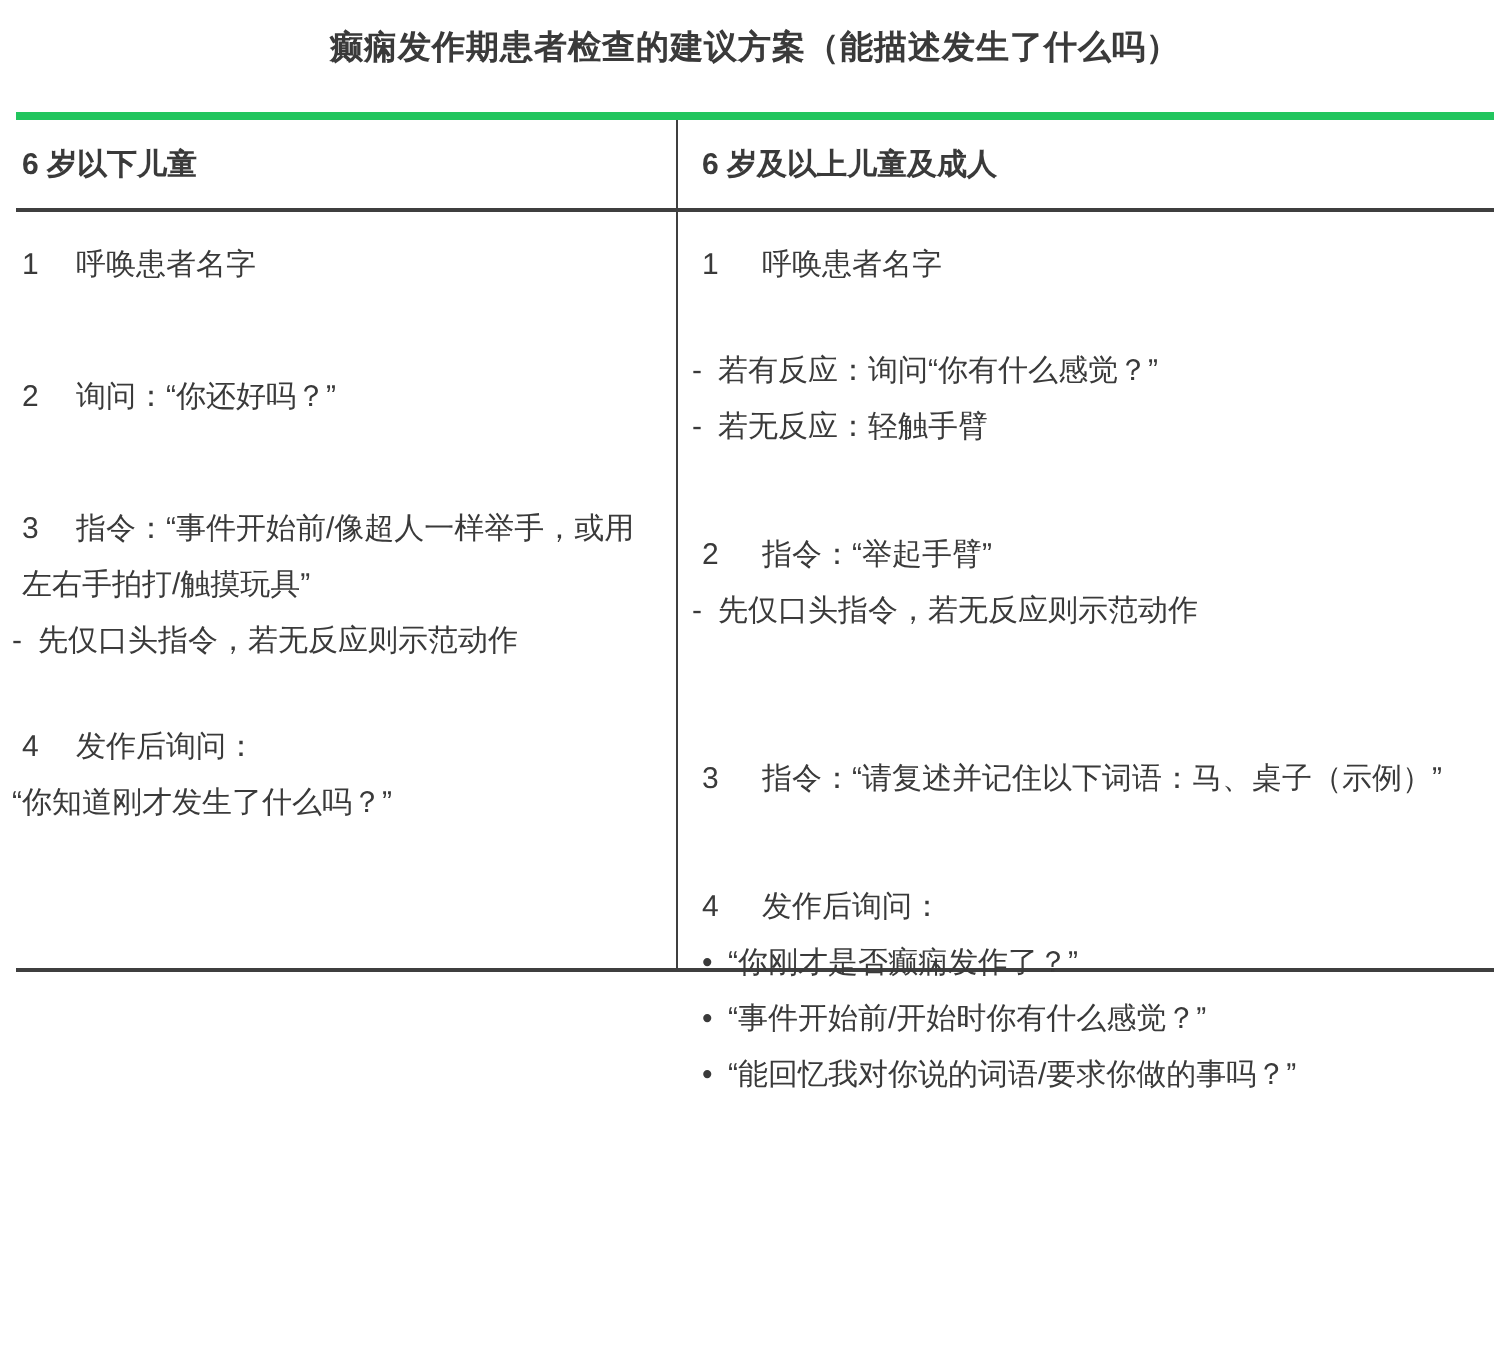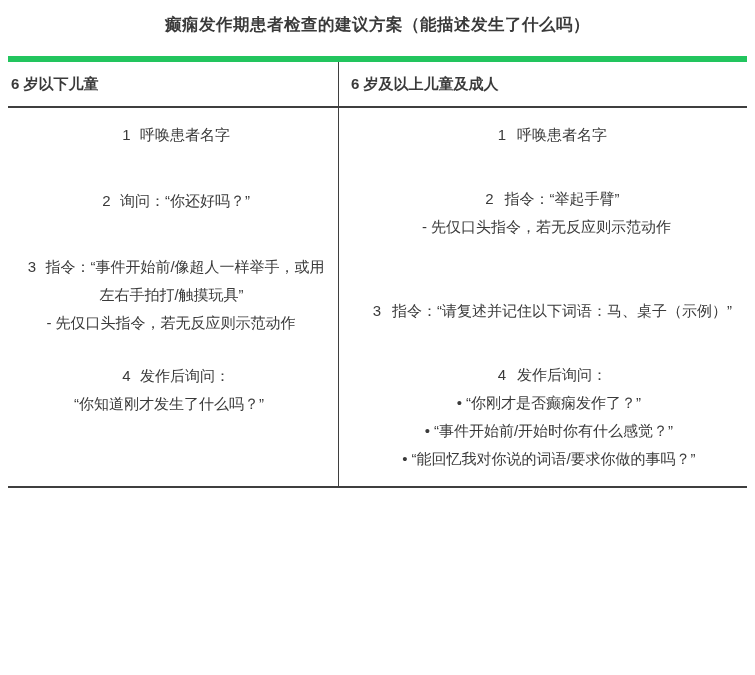--- a/index.html
+++ b/index.html
@@ -16,23 +16,22 @@
     text-align:center;
     font-weight:bold;
     font-size:16.5px;
     line-height:22px;
     padding-top:13px;
     margin-bottom:21px;
     letter-spacing:0.5px;
   }
 
   .tbl {
-    border-top:6px solid #22c55e;
+    border-top:4px solid #22c55e;
     border-bottom:2px solid #3f3f3f;
-    text-align:center;
   }
   .hrow {
     display:flex;
     height:46px;
     border-bottom:2px solid #3f3f3f;
     font-weight:bold;
     font-size:15px;
   }
   .hcell { display:flex; align-items:center; }
   .hcell-l { width:331px; border-right:1px solid #3f3f3f; padding-left:3px; }
@@ -106,20 +105,28 @@
             <span class="num">4</span><span>发作后询问：</span>
           </div>
           <div class="quote-line">“你知道刚才发生了什么吗？”</div>
         </div>
       </div>
 
       <div class="cell cell-r">
         <div class="s1">
           <span class="num">1</span><span>呼唤患者名字</span>
         </div>
+        <div class="g1">
+          <div class="note">
+            <span class="dash">-</span><span>若有反应：询问“你有什么感觉？”</span>
+          </div>
+          <div class="note">
+            <span class="dash">-</span><span>若无反应：轻触手臂</span>
+          </div>
+        </div>
         <div class="s2">
           <div>
             <span class="num">2</span><span>指令：“举起手臂”</span>
           </div>
           <div class="note">
             <span class="dash">-</span><span>先仅口头指令，若无反应则示范动作</span>
           </div>
         </div>
         <div class="s3">
           <span class="num">3</span><span>指令：“请复述并记住以下词语：马、桌子（示例）”</span>

